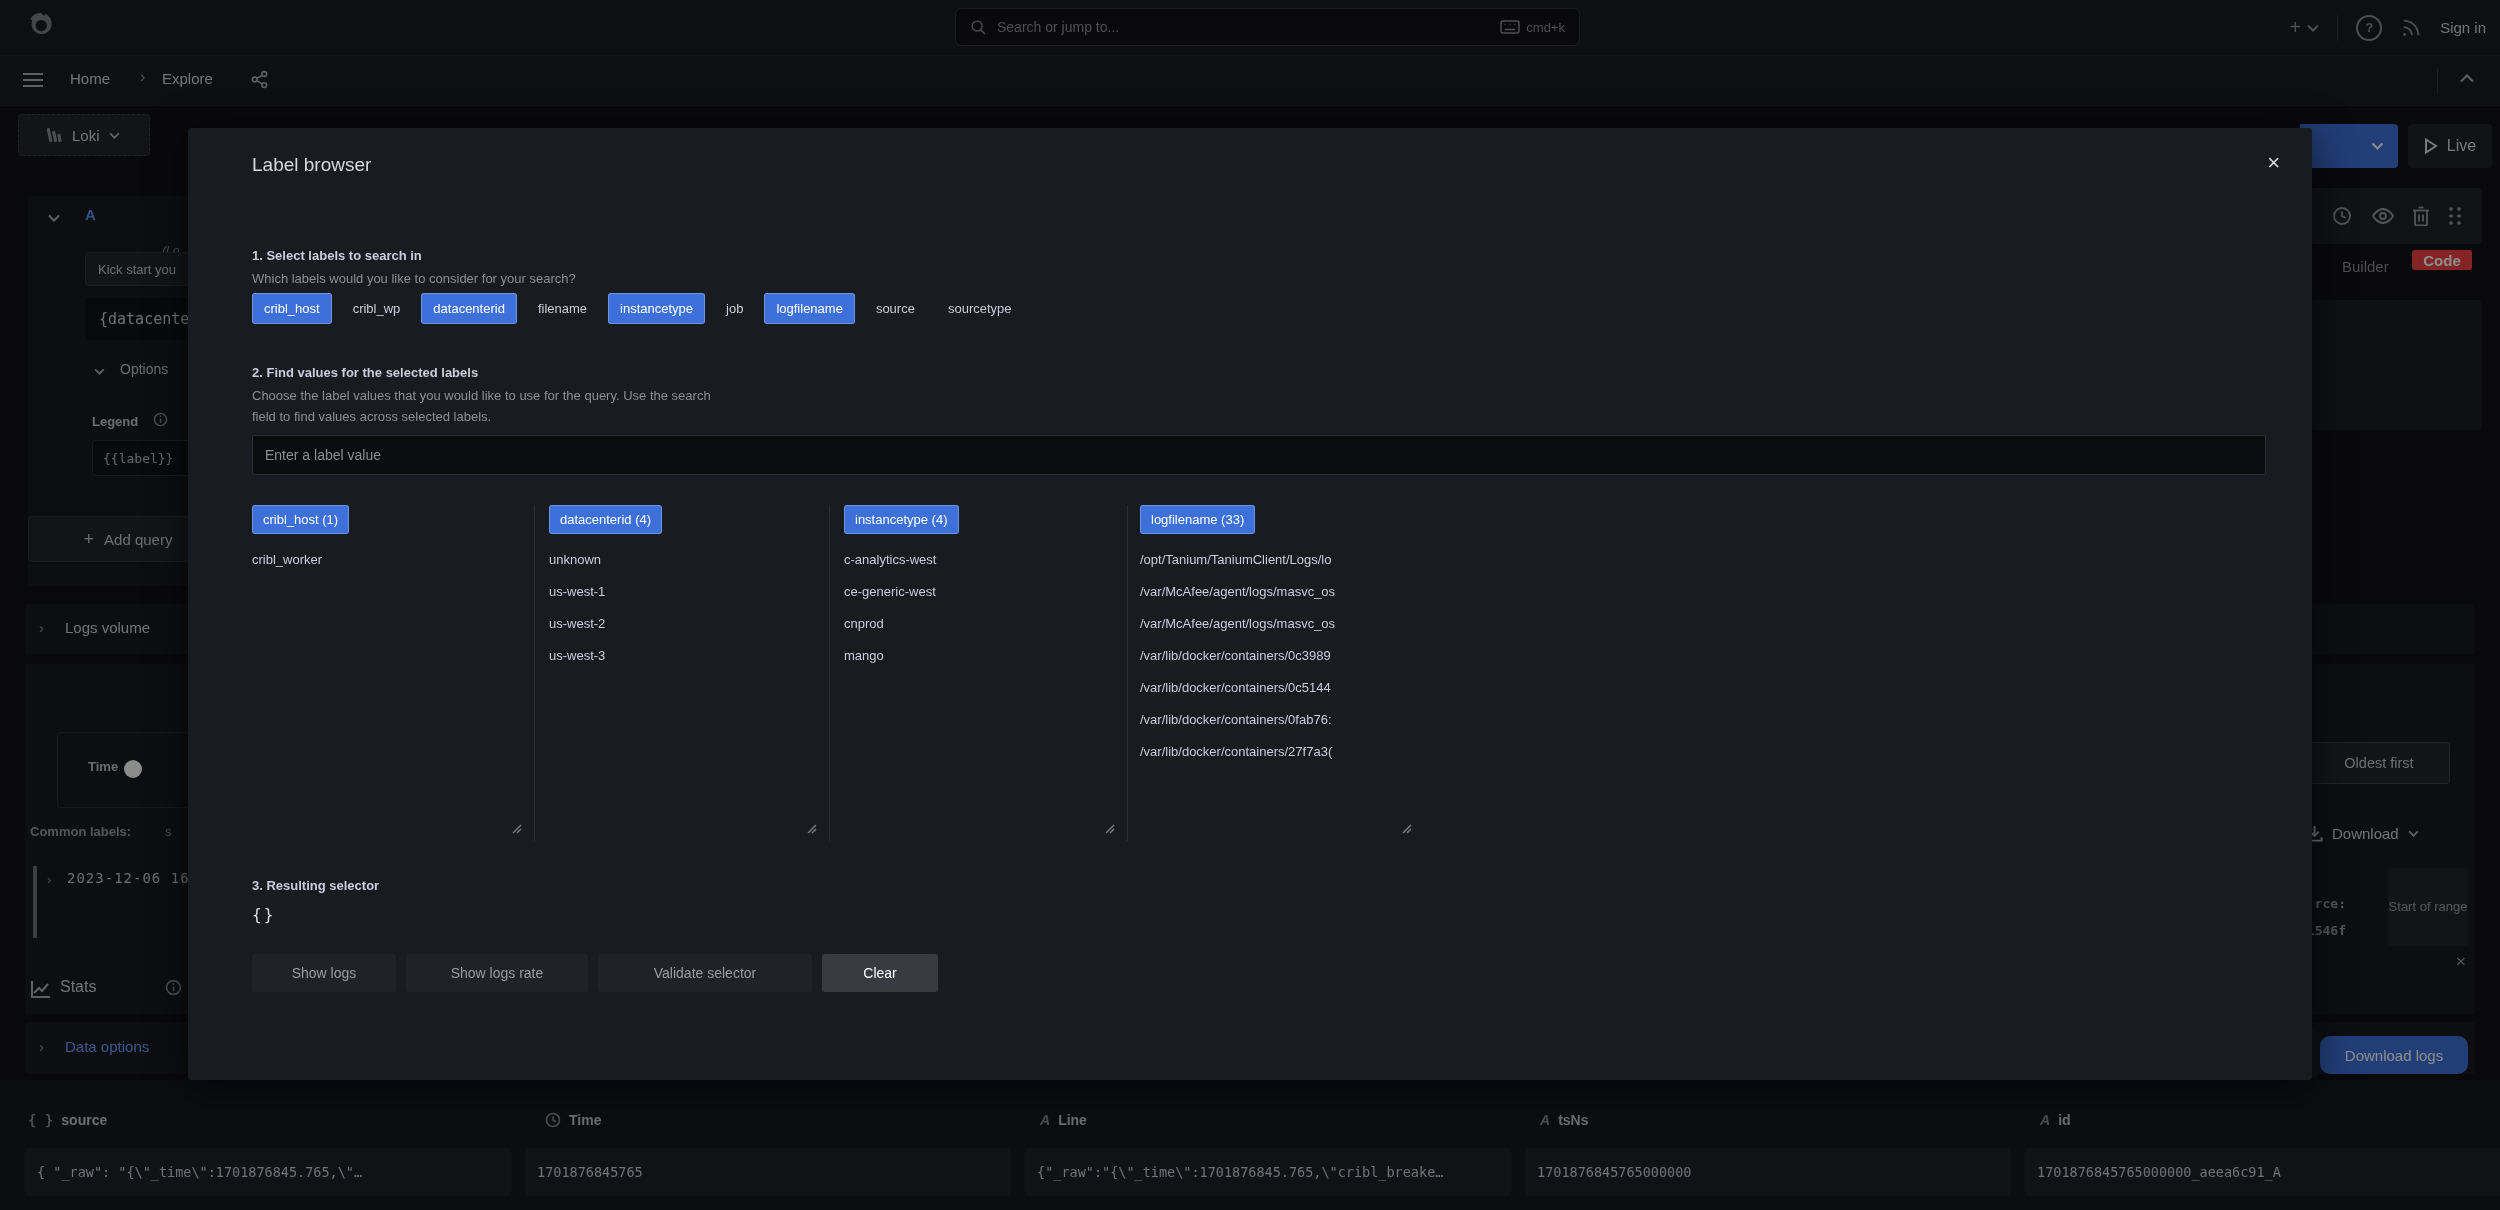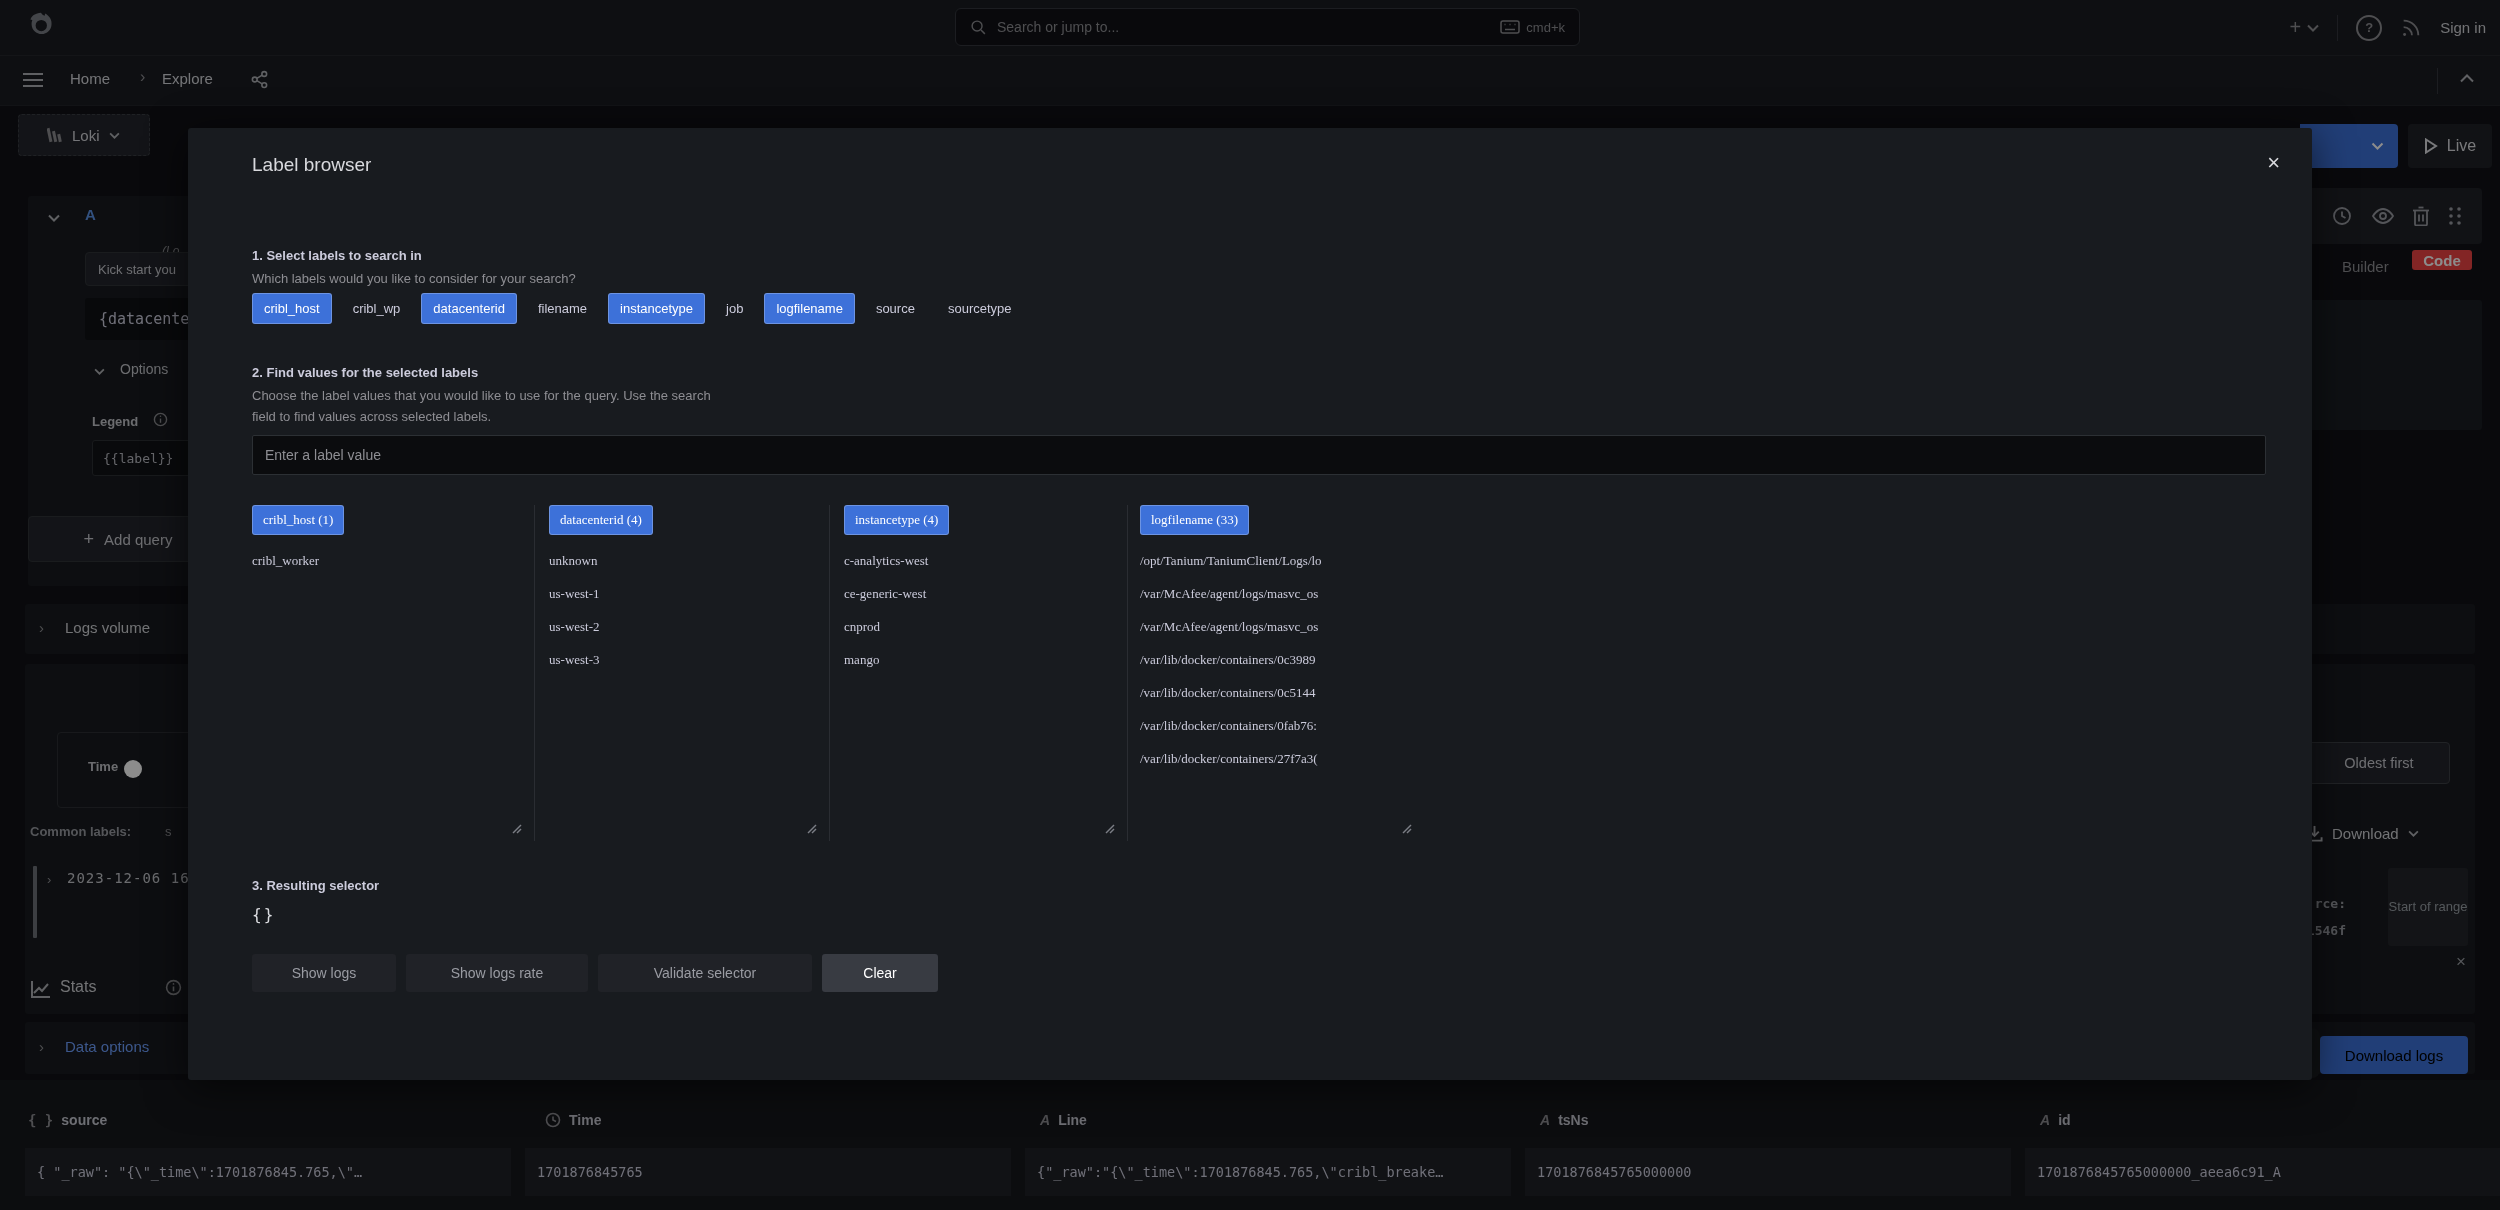--- a/index.html
+++ b/index.html
@@ -48,21 +48,21 @@
   .m-close{position:absolute;right:32px;top:24px;font-size:22px;color:#d8d9dd;line-height:1;cursor:pointer;}
   .step-title{position:absolute;left:64px;font-size:13px;font-weight:bold;color:#ccccdc;}
   .step-desc{position:absolute;left:64px;font-size:13px;color:#8e8e93;}
   .chiprow{position:absolute;left:64px;top:165px;display:flex;gap:9px;}
   .chip{padding:7px 11px;border-radius:3px;font-size:13px;font-weight:500;color:#ccccdc;
         border:1px solid transparent;}
   .chip.sel{background:#3d71d9;color:#fff;border:1px solid rgba(255,255,255,0.25);}
   .m-input{position:absolute;left:64px;top:307px;width:2014px;height:40px;background:#0b0c0e;
         border:1px solid #2c3034;border-radius:2px;display:flex;align-items:center;
         padding:0 12px;box-sizing:border-box;color:#8e8e93;font-size:14px;}
-  .vals{position:absolute;top:377px;height:336px;font-family:Liberation Serif, serif;}
+  .vals{position:absolute;top:377px;height:336px;}
   .col-chip{display:inline-block;padding:6px 10px;border-radius:3px;font-size:13px;font-weight:500;
         background:#3d71d9;color:#fff;border:1px solid rgba(255,255,255,0.25);}
   .val{font-size:13px;color:#ccccdc;margin-top:17px;white-space:nowrap;overflow:hidden;}
   .colsep{position:absolute;top:377px;height:336px;width:1px;background:#2a2d32;}
   .rsz{position:absolute;width:12px;height:12px;}
   .m-btn{height:38px;border-radius:3px;display:flex;align-items:center;justify-content:center;
         font-size:14px;padding:0 16px;background:#202227;color:#9a9ca3;}
   .m-btn.primary-grey{background:#383b42;color:#ffffff;}
   .btnrow{position:absolute;left:64px;top:826px;display:flex;gap:10px;}
 </style>
@@ -302,21 +302,21 @@
   </div>
 
   <div class="abs mono" style="left:2280px;top:890px;width:66px;text-align:right;font-size:13px;font-weight:bold;color:#9a9ca3;line-height:2.1;">
     <div>rce:</div>
     <div>1546f</div>
   </div>
   <div class="abs" style="left:2388px;top:868px;width:80px;height:78px;background:#24262b;border-radius:3px;display:flex;align-items:center;justify-content:center;text-align:center;font-size:13px;color:#9aa0a6;line-height:1.4;">Start of range</div>
   <span class="abs" style="left:2456px;top:952px;font-size:17px;color:#9a9ca3;">×</span>
 
   <div class="abs" style="left:2115px;top:1028px;width:205px;height:50px;background:#1d1f24;border-radius:8px;"></div>
-  <div class="abs" style="left:2320px;top:1036px;width:148px;height:38px;background:#3d71d9;border-radius:4px;display:flex;align-items:center;justify-content:center;font-size:15px;font-weight:500;color:#000000;">Download logs</div>
+  <div class="abs" style="left:2320px;top:1036px;width:148px;height:38px;background:#3d71d9;border-radius:10px;display:flex;align-items:center;justify-content:center;font-size:15px;font-weight:500;color:#ffffff;">Download logs</div>
 
   <div class="abs" style="left:0;top:1080px;width:2500px;height:130px;background:#17181d;"></div>
 
   <div class="t-head" style="left:28px;">
     <span class="mono dim" style="font-size:14px;">{&nbsp;}</span>
     <span>source</span>
   </div>
   <div class="t-head" style="left:545px;">
     <span>
       <svg width="16" height="16" viewBox="0 0 16 16" fill="none" stroke="#8e8e93" stroke-width="1.6">

